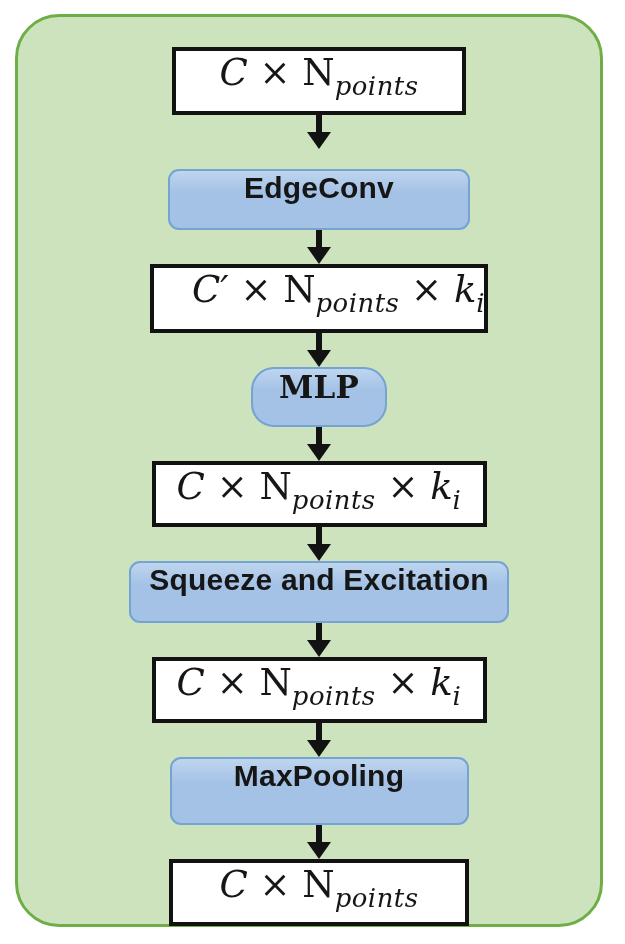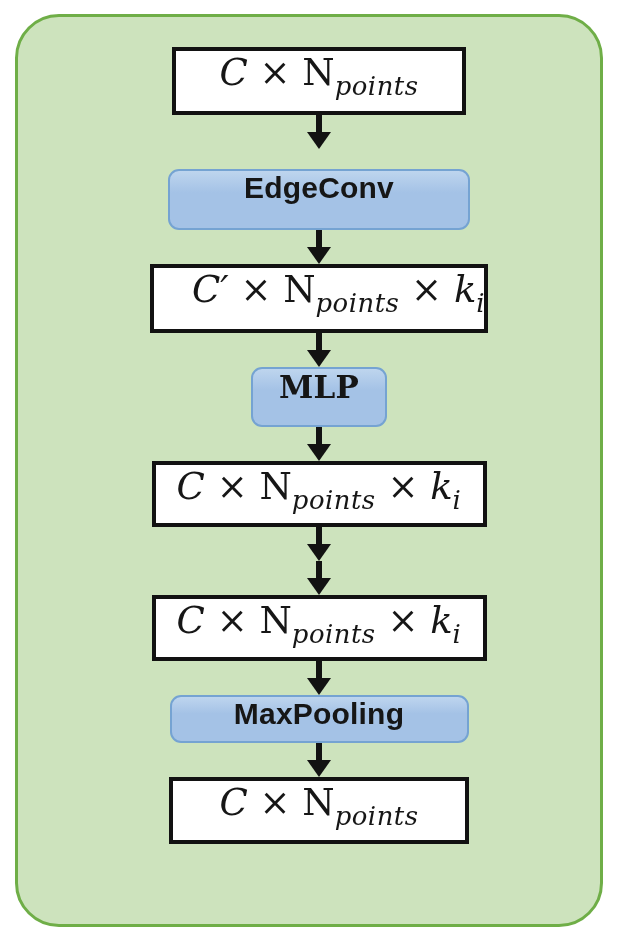--- a/index.html
+++ b/index.html
@@ -56,25 +56,25 @@
     letter-spacing: 0.2px;
   }
   .op.serif {
     font-family: "DejaVu Serif", "Liberation Serif", serif;
     font-size: 31px;
   }
   
   .n1 { width: 294px; height: 68px; }
   .n2 { width: 302px; height: 61px; margin-top: 20px; }
   .n3 { width: 338px; height: 69px; padding-left: 39px; }
-  .n4 { width: 136px; height: 60px; }
+  .n4 { width: 136px; height: 60px; border-radius: 23px; }
   .n5 { width: 335px; height: 66px; }
   .n6 { width: 380px; height: 62px; }
   .n7 { width: 335px; height: 66px; }
-  .n8 { width: 299px; height: 48px; }
+  .n8 { width: 299px; height: 68px; }
   .n9 { width: 300px; height: 67px; }
 
   .math {
     font-family: "DejaVu Serif", "Liberation Serif", serif;
     font-size: 37px;
     white-space: pre;
     padding-bottom: 8px; 
   }
   .math .it { font-style: italic; }
   .math sub {
@@ -146,20 +146,23 @@
 
     <div class="box tensor n5">
       <span class="math"><span class="it">C</span><span> × </span><span>N</span><sub class="it">points</sub><span> × </span><span class="it">k</span><sub class="it">i</sub></span>
     </div>
 
     <div class="arrow">
       <div class="shaft"></div>
       <div class="head"></div>
     </div>
 
+    <div class="box op n6">
+      <span>Squeeze and Excitation</span>
+    </div>
 
     <div class="arrow">
       <div class="shaft"></div>
       <div class="head"></div>
     </div>
 
     <div class="box tensor n7">
       <span class="math"><span class="it">C</span><span> × </span><span>N</span><sub class="it">points</sub><span> × </span><span class="it">k</span><sub class="it">i</sub></span>
     </div>
 

